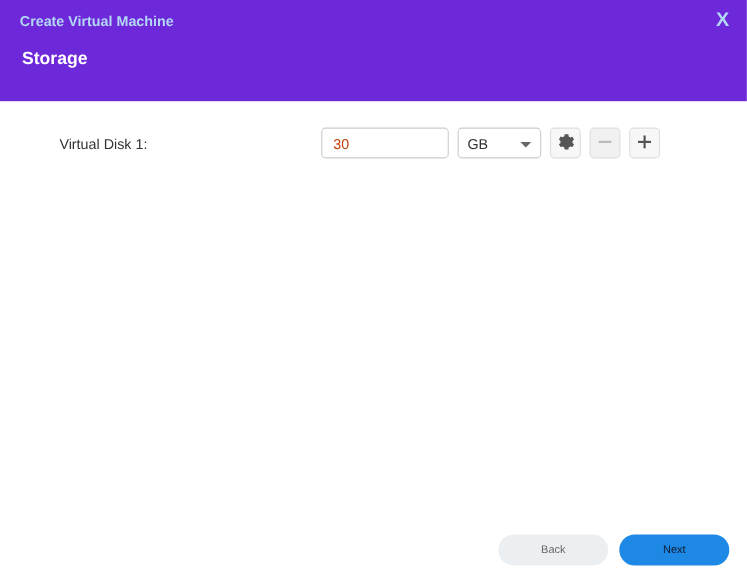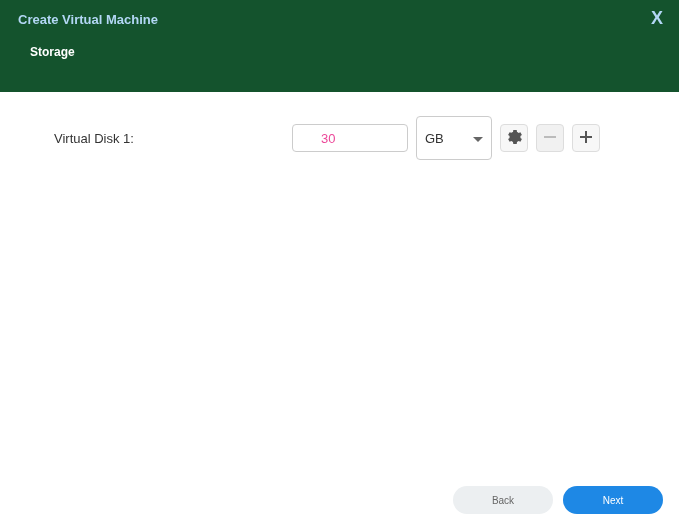--- a/index.html
+++ b/index.html
@@ -8,37 +8,37 @@
       box-sizing: border-box;
     }
     body {
       font-family: -apple-system, BlinkMacSystemFont, "Segoe UI", Arial, sans-serif;
       background: #fff;
       width: 679px;
       height: 526px;
       position: relative;
     }
     .header {
-      background: #14532d;
+      background: #6d28d9;
       color: #fff;
       padding: 0;
       height: 92px;
       position: relative;
     }
     .header-title {
       color: #b3d7f5;
       font-size: 13px;
       font-weight: bold;
       padding: 12px 18px 0 18px;
     }
     .header-subtitle {
       color: #fff;
-      font-size: 12px;
+      font-size: 16px;
       font-weight: bold;
-      padding: 18px 0 0 30px;
+      padding: 18px 0 0 20px;
     }
     .close-btn {
       position: absolute;
       top: 8px;
       right: 16px;
       color: #b3d7f5;
       font-size: 18px;
       font-weight: bold;
       cursor: pointer;
       background: none;
@@ -56,28 +56,28 @@
     .label {
       width: 230px;
       font-size: 13px;
       color: #333;
     }
     .size-input {
       width: 116px;
       height: 28px;
       border: 1px solid #ccc;
       border-radius: 4px;
-      padding: 0 28px;
+      padding: 0 10px;
       font-size: 13px;
-      color: #ec4899;
+      color: #c2410c;
       outline: none;
     }
     .unit-select {
       width: 76px;
-      height: 44px;
+      height: 28px;
       border: 1px solid #ccc;
       border-radius: 4px;
       padding: 0 8px;
       font-size: 13px;
       color: #333;
       background: #fff;
       display: flex;
       align-items: center;
       justify-content: space-between;
       cursor: pointer;
@@ -122,21 +122,21 @@
       display: flex;
       align-items: center;
       justify-content: center;
     }
     .btn-back {
       background: #eceff1;
       color: #666;
     }
     .btn-next {
       background: #1e88e5;
-      color: #ffffff;
+      color: #0f172a;
       font-weight: 500;
     }
   </style>
 </head>
 <body>
 
 <div class="header">
   <div class="header-title">Create Virtual Machine</div>
   <div class="header-subtitle">Storage</div>
   <button class="close-btn">

